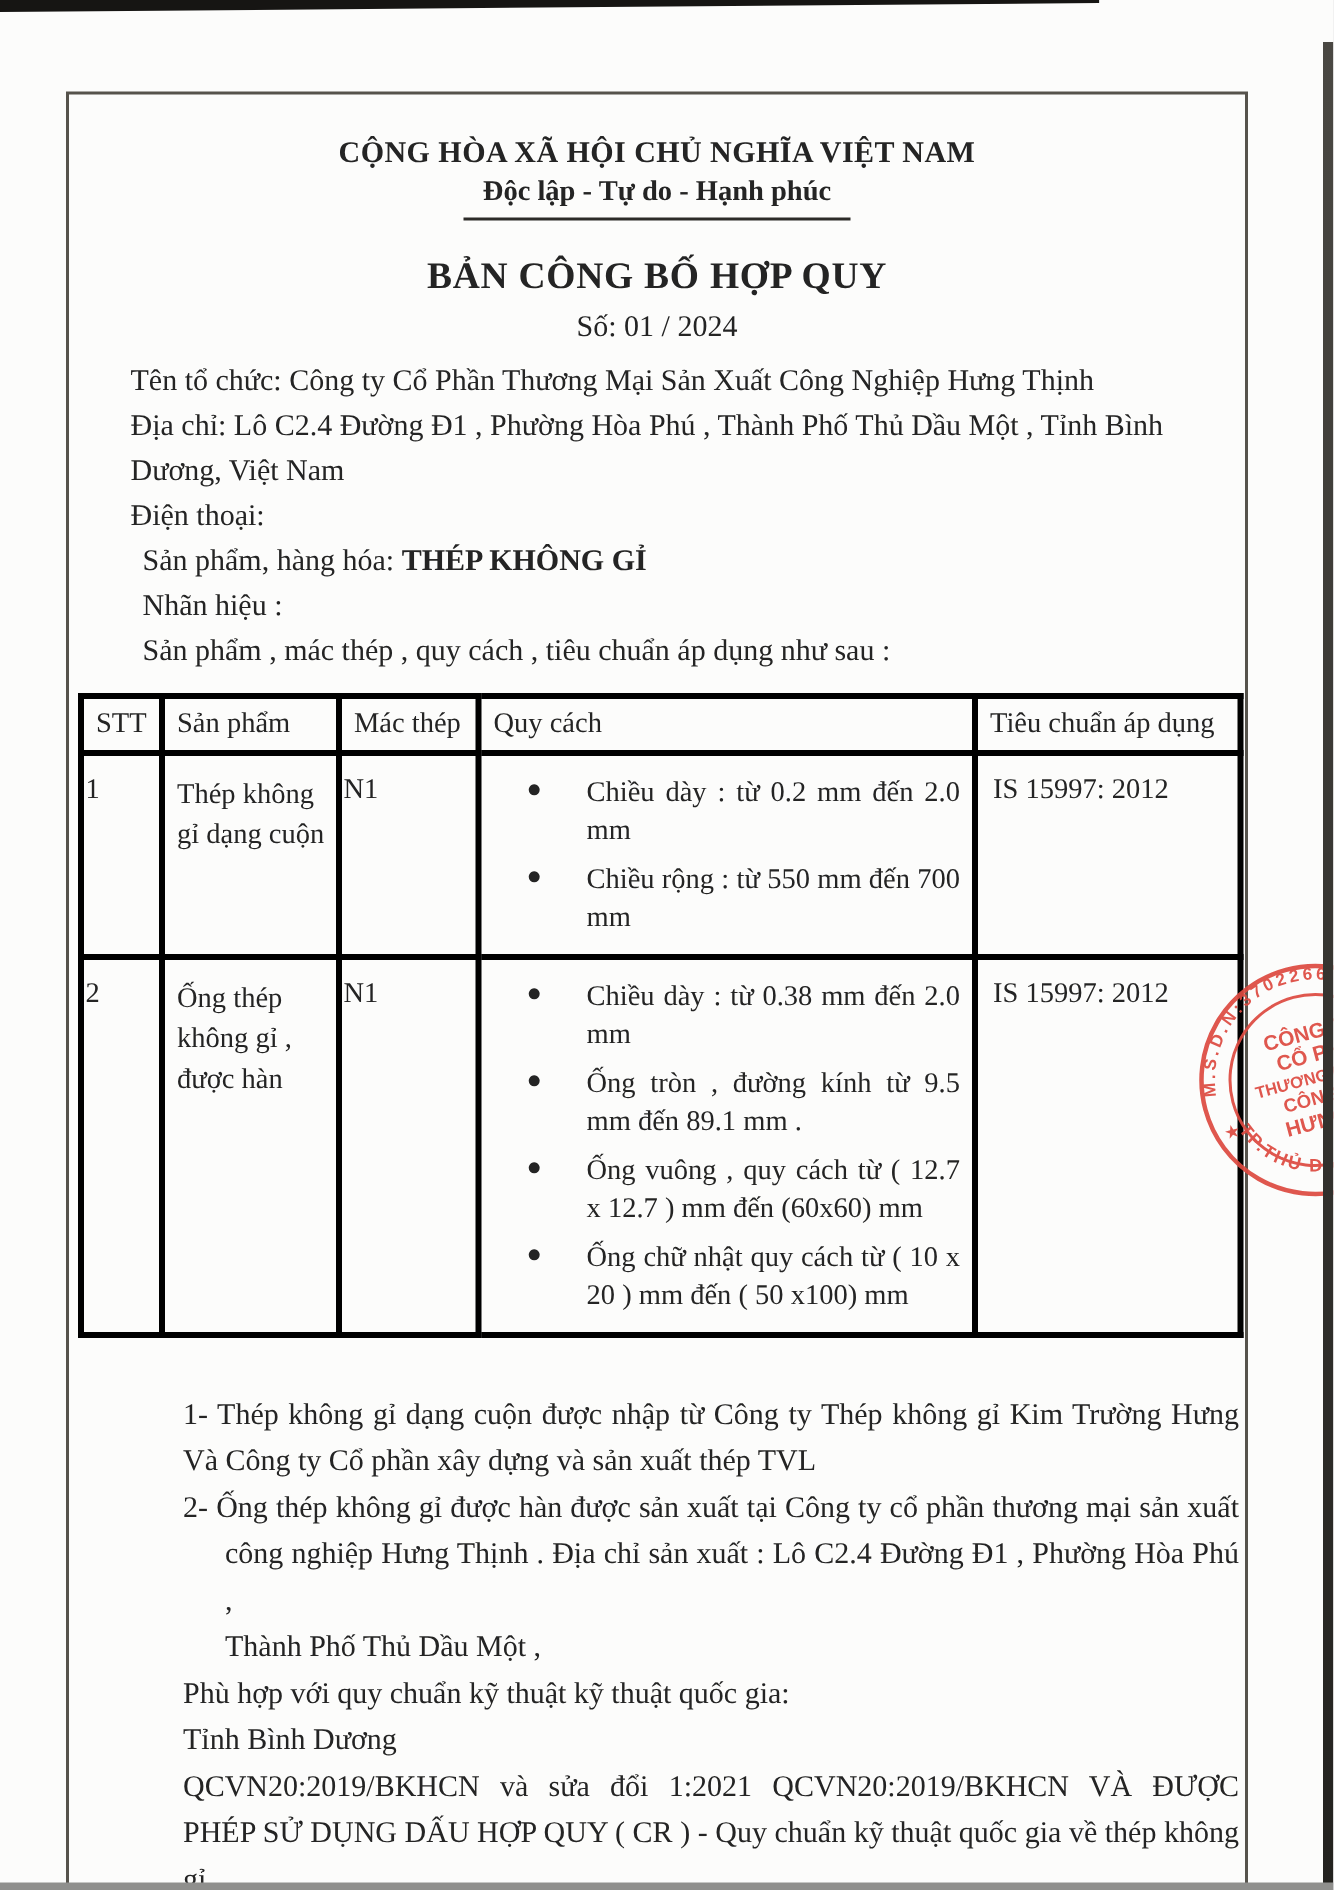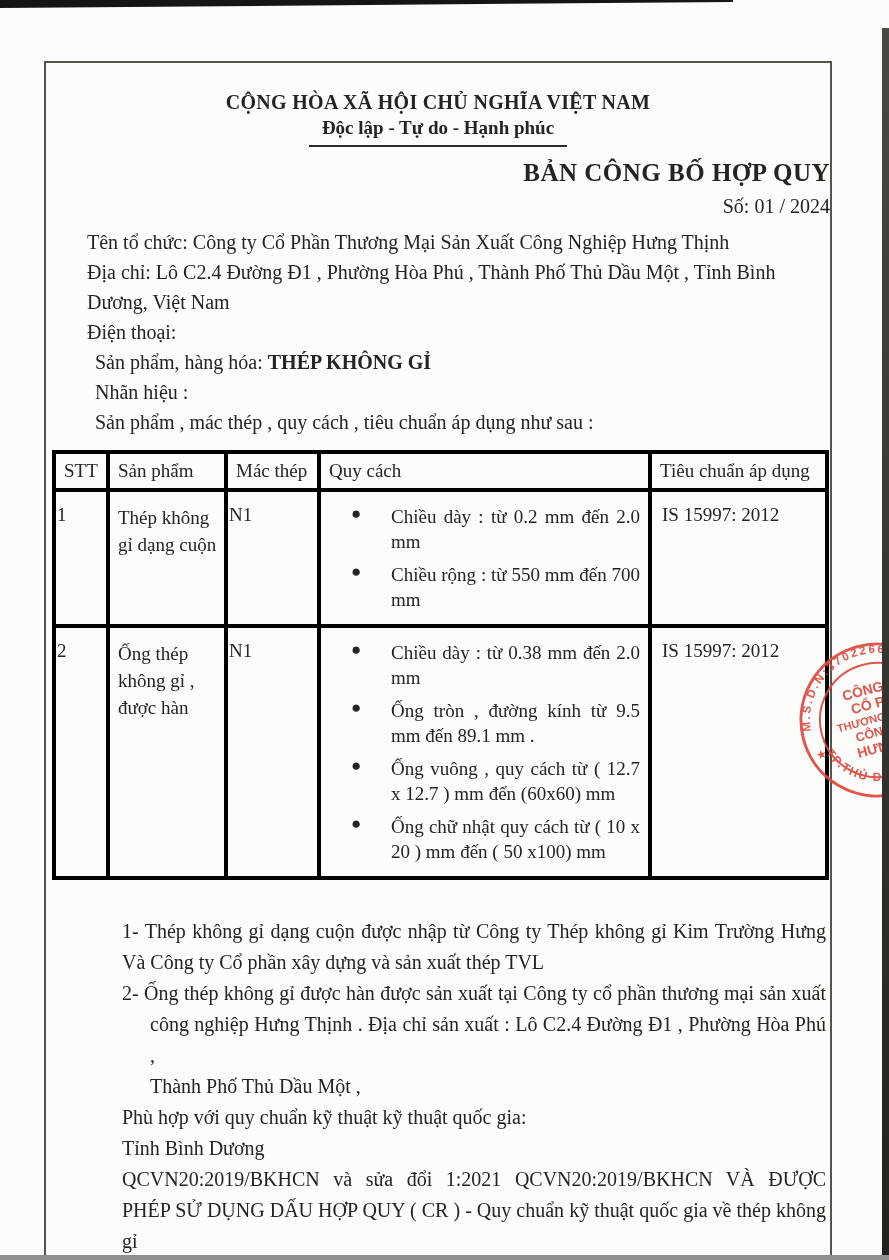--- a/index.html
+++ b/index.html
@@ -15,22 +15,22 @@
                  background:linear-gradient(to bottom,#4a4843,#23221f); z-index:6; }
   .bottom-strip { position:absolute; left:0; bottom:0; width:889px; height:5px; background:#8f8f8d; z-index:6; }
 
   
   .doc-border { position:absolute; left:44px; top:61px; width:788px; height:1256px;
                 border:2px solid #56534c; box-sizing:border-box; padding-top:28px; z-index:1; }
 
   .nat   { font-size:20px; font-weight:bold; text-align:center; letter-spacing:.3px; margin:0; }
   .motto { text-align:center; font-size:19px; font-weight:bold; margin-top:3px; }
   .motto span { display:inline-block; border-bottom:2px solid #2c2b28; padding:0 13px 6px; }
-  .doc-title  { font-size:25px; font-weight:bold; text-align:right; margin:12px 0 0; letter-spacing:.5px; }
-  .doc-number { font-size:20px; text-align:right; margin-top:8px; }
+  .doc-title  { font-size:25px; font-weight:bold; text-align:center; margin:24px 0 0; letter-spacing:.5px; }
+  .doc-number { font-size:20px; text-align:center; margin-top:8px; }
 
   .org { margin-top:9px; padding:0 6px 0 41px; font-size:20px; line-height:30px; }
   .org p { margin:0; }
   .org .indent8 { padding-left:8px; }
   .bold { font-weight:bold; }
 
   table.spec { margin:13px 0 0 6px; border-collapse:collapse; width:773px; table-layout:fixed; }
   table.spec col.c1{width:54px} table.spec col.c2{width:118px} table.spec col.c3{width:93px}
   table.spec col.c4{width:331px} table.spec col.c5{width:177px}
   table.spec th, table.spec td { border:4px solid #000000; vertical-align:top;

